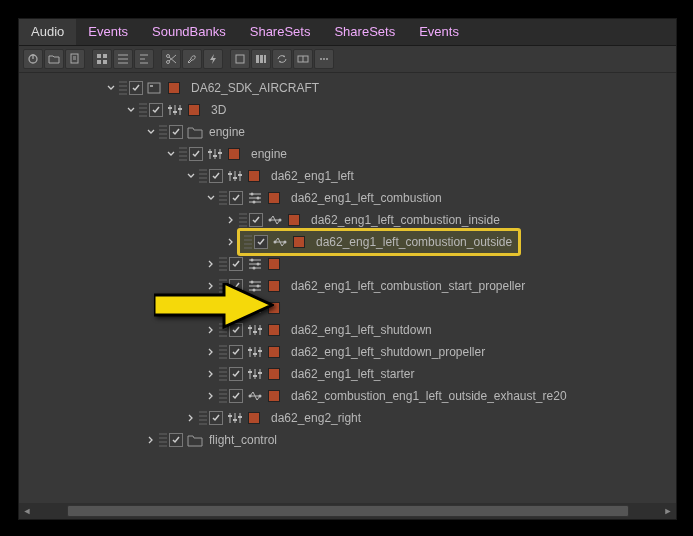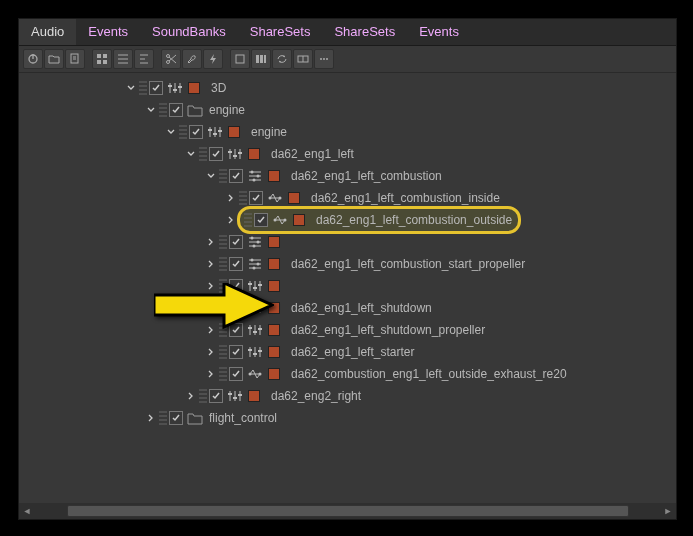--- a/index.html
+++ b/index.html
@@ -28,21 +28,21 @@
 
 .sq{width:10px;height:10px;background:#b04a2a;border:1px solid #222;}
 
 .hscroll{position:absolute;left:0;right:0;bottom:0;height:16px;background:#2f2f2f;display:flex;align-items:center;}
 .hthumb{height:10px;background:#555;border:1px solid #333;border-radius:2px;margin-left:32px;width:560px;}
 .harrow{width:16px;height:16px;display:flex;align-items:center;justify-content:center;color:#888;font-size:9px;}
 
 .arrow{position:absolute;left:135px;top:264px;pointer-events:none;}
 .arrow svg{filter:drop-shadow(2px 2px 2px rgba(0,0,0,.7));}
 
-.selwrap{position:relative;display:inline-flex;align-items:center;border:3px solid #e6c32e;border-radius:13px;height:22px;background:#4a4a34;padding:0 2px;}
+.selwrap{position:relative;display:inline-flex;align-items:center;border:3px solid #e6c32e;border-radius:3px;height:22px;background:#4a4a34;padding:0 2px;}
 </style>
 </head>
 <body>
 
 <div class="frame">
 <div class="panel">
 
   <div class="tabs" id="tabs">
         <div class="tab active">Audio</div>
         <div class="tab">Events</div>
@@ -142,20 +142,44 @@
         <div class="tbtn">
           <svg viewBox="0 0 12 12">
             <circle cx="3" cy="6" r="1" fill="#aaa"></circle>
             <circle cx="6" cy="6" r="1" fill="#aaa"></circle>
             <circle cx="9" cy="6" r="1" fill="#aaa"></circle>
           </svg>
         </div>
       </div>
 
   <div class="tree" id="tree">
+        <div class="row">
+          <span class="indent" style="width: 86px;"></span>
+          <span class="exp">
+            <svg width="8" height="8" viewBox="0 0 8 8">
+              <path d="M1 2l3 3 3-3" fill="none" stroke="#ccc" stroke-width="1.3"></path>
+            </svg>
+          </span>
+          <span class="handle"></span>
+          <span class="cb">
+            <svg width="8" height="8" viewBox="0 0 8 8">
+              <path d="M1 4l2 2 4-5" fill="none" stroke="#ccc" stroke-width="1.5"></path>
+            </svg>
+          </span>
+          <span class="tico">
+            <svg width="16" height="14" viewBox="0 0 16 14">
+              <rect x="1" y="2" width="12" height="10" fill="none" stroke="#999"></rect>
+              <rect x="3" y="4" width="3" height="2" fill="#999"></rect>
+            </svg>
+          </span>
+          <span class="ico">
+            <span class="sq"></span>
+          </span>
+          <span class="lab">DA62_SDK_AIRCRAFT</span>
+        </div>
         <div class="row">
           <span class="indent" style="width: 106px;"></span>
           <span class="exp">
             <svg width="8" height="8" viewBox="0 0 8 8">
               <path d="M1 2l3 3 3-3" fill="none" stroke="#ccc" stroke-width="1.3"></path>
             </svg>
           </span>
           <span class="handle"></span>
           <span class="cb">
             <svg width="8" height="8" viewBox="0 0 8 8">

